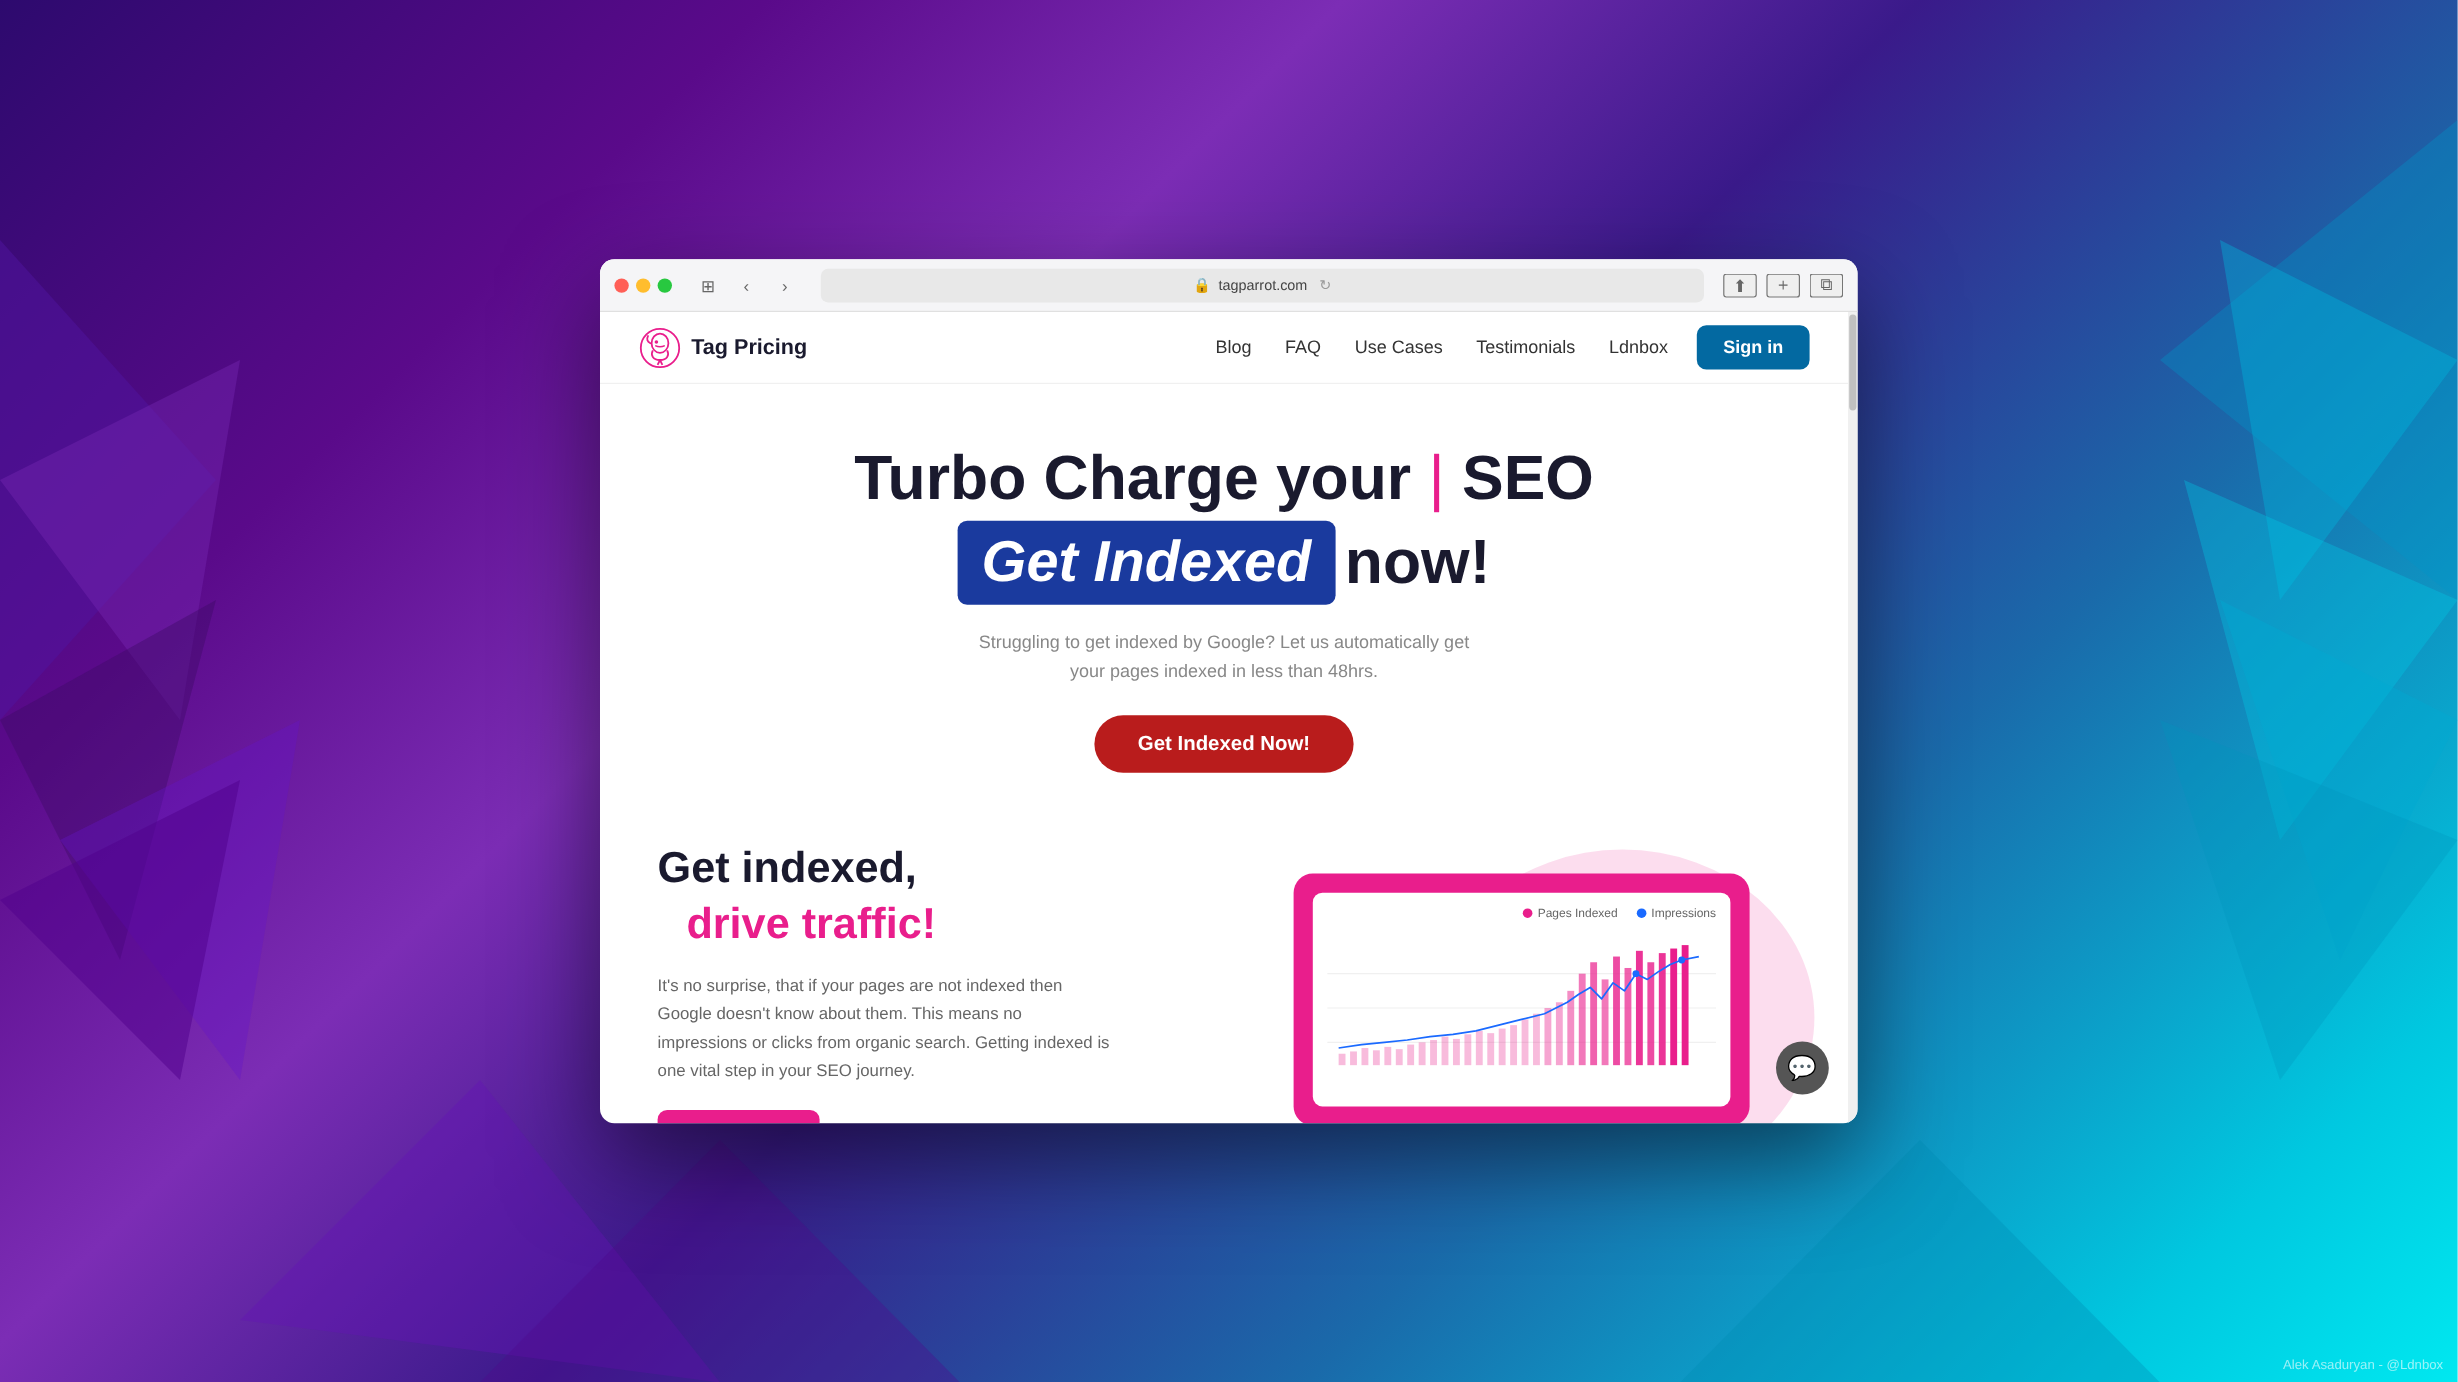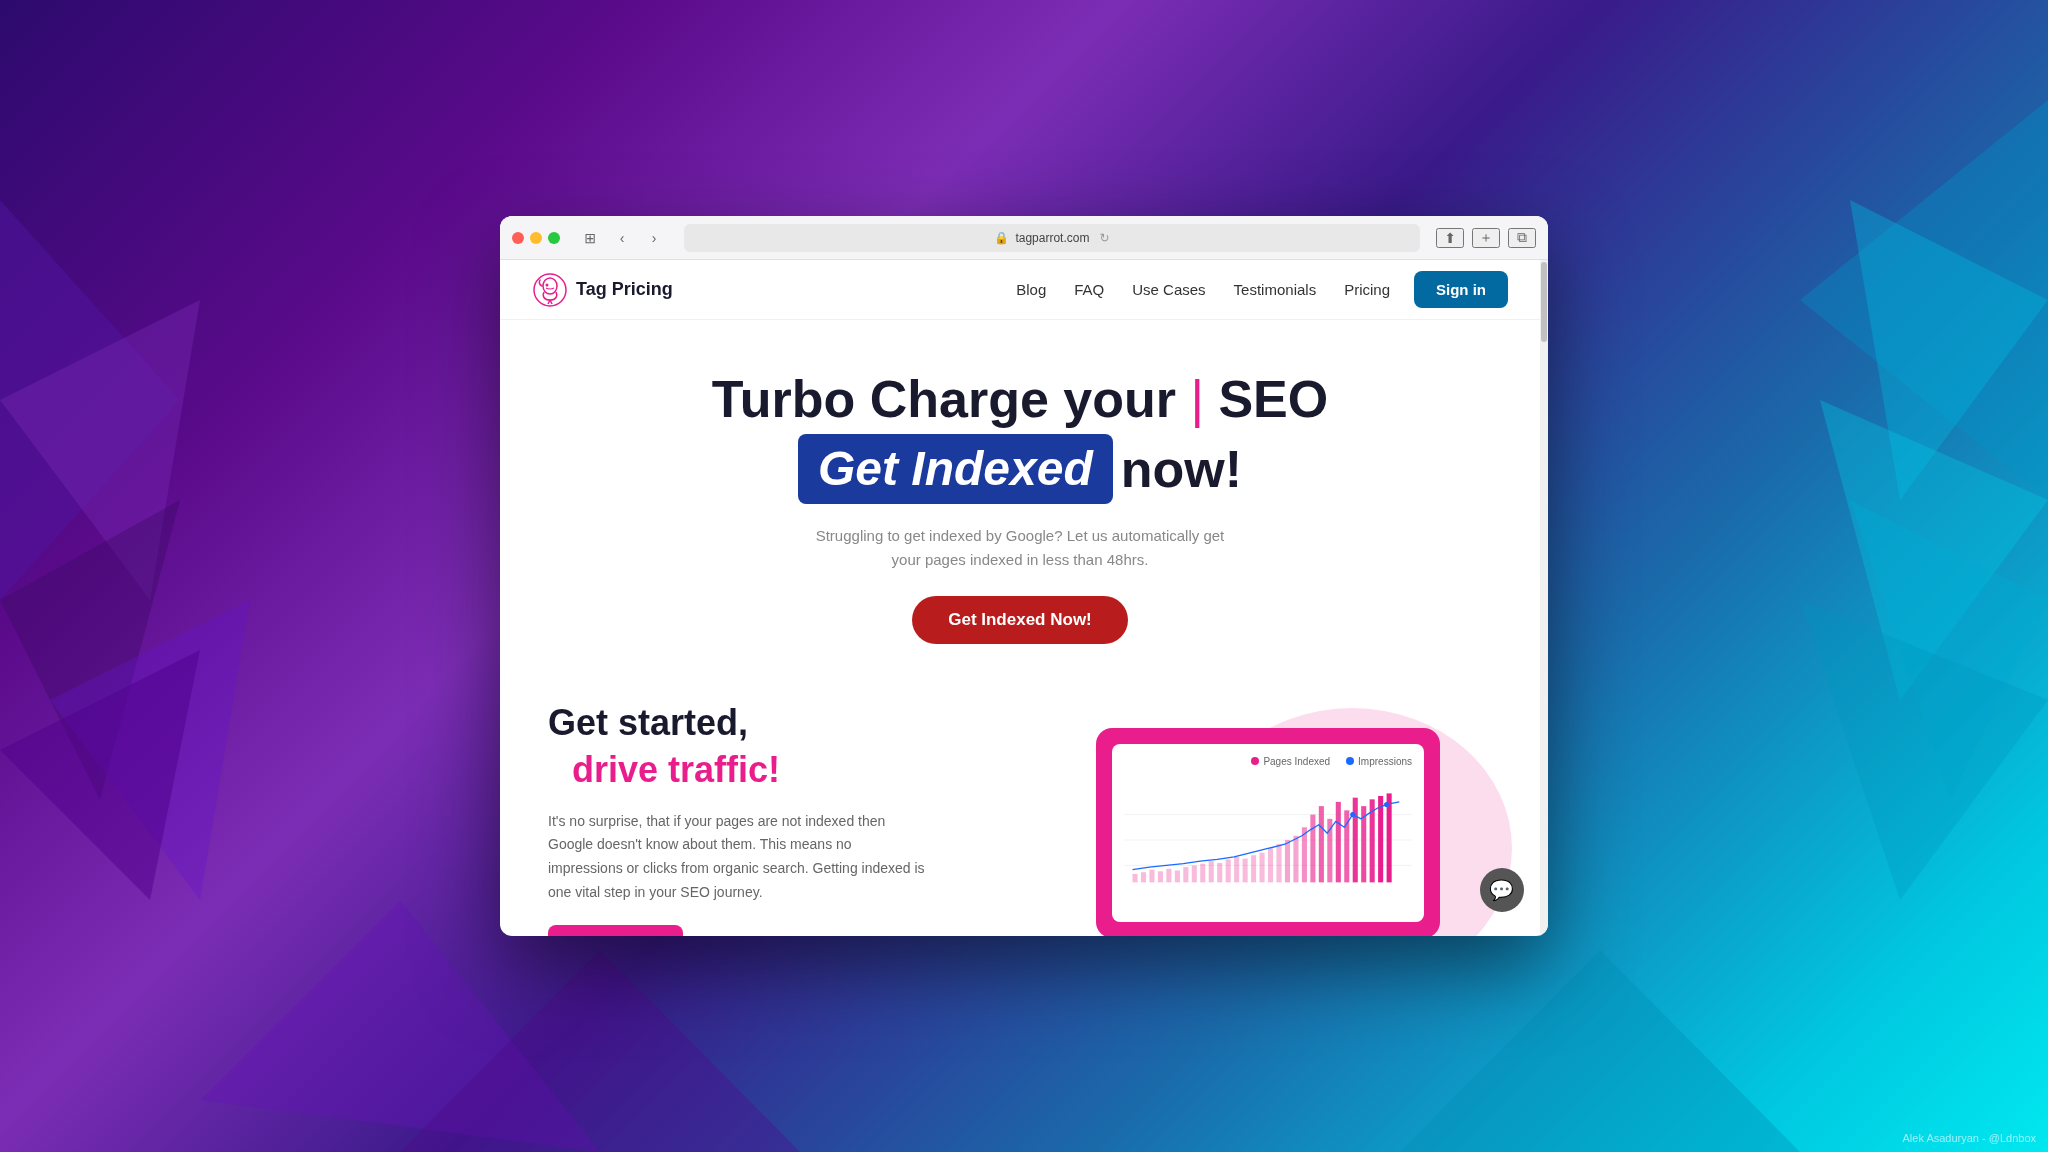--- a/index.html
+++ b/index.html
@@ -314,21 +314,21 @@
       background: rgba(233, 30, 140, 0.15);
       border-radius: 50%;
       top: -20px;
       right: -20px;
     }
 
     .chart-card {
       background: #e91e8c;
       border-radius: 16px;
       padding: 16px;
-      width: 344px;
+      width: 380px;
       height: 210px;
       position: relative;
       z-index: 1;
     }
 
     .chart-inner {
       background: white;
       border-radius: 8px;
       width: 100%;
       height: 100%;
@@ -466,21 +466,21 @@
           <path d="M18 28 L16 32 M18 28 L20 32" stroke="#e91e8c" stroke-width="1.5"></path>
           <path d="M10 14 Q6 12 8 8" stroke="#e91e8c" stroke-width="1.5" stroke-linecap="round"></path>
         </svg>
         <span class="logo-text">Tag Pricing</span>
       </div>
       <div class="nav-links">
         <a class="nav-link">Blog</a>
         <a class="nav-link">FAQ</a>
         <a class="nav-link">Use Cases</a>
         <a class="nav-link">Testimonials</a>
-        <a class="nav-link">Pricing</a>
+        <a class="nav-link">Ldnbox</a>
       </div>
       <button class="sign-in-btn">Sign in</button>
     </nav>
 
     <section class="hero">
       <h1 class="hero-title">
         <span class="hero-title-line1">
           <span>Turbo Charge your</span>
           <span class="hero-title-cursor">|</span>
           <span class="hero-title-seo">SEO</span>
@@ -493,21 +493,21 @@
       <p class="hero-subtitle">
         <span>Struggling to get indexed by Google? Let us automatically get</span><br>
         <span>your pages indexed in less than 48hrs.</span>
       </p>
       <button class="cta-btn">Get Indexed Now!</button>
     </section>
 
     <section class="features">
       <div class="features-left">
         <h2 class="features-title">
-          <span>Get started,</span><br>
+          <span>Get indexed,</span><br>
           <span class="features-title-pink">drive traffic!</span>
         </h2>
         <p class="features-desc">It's no surprise, that if your pages are not indexed then Google doesn't know about them. This means no impressions or clicks from organic search. Getting indexed is one vital step in your SEO journey.</p>
         <button class="get-started-btn">Get started</button>
       </div>
 
       <div class="features-right">
         <div class="pink-blob"></div>
         <div class="chart-card">
           <div class="chart-inner">

